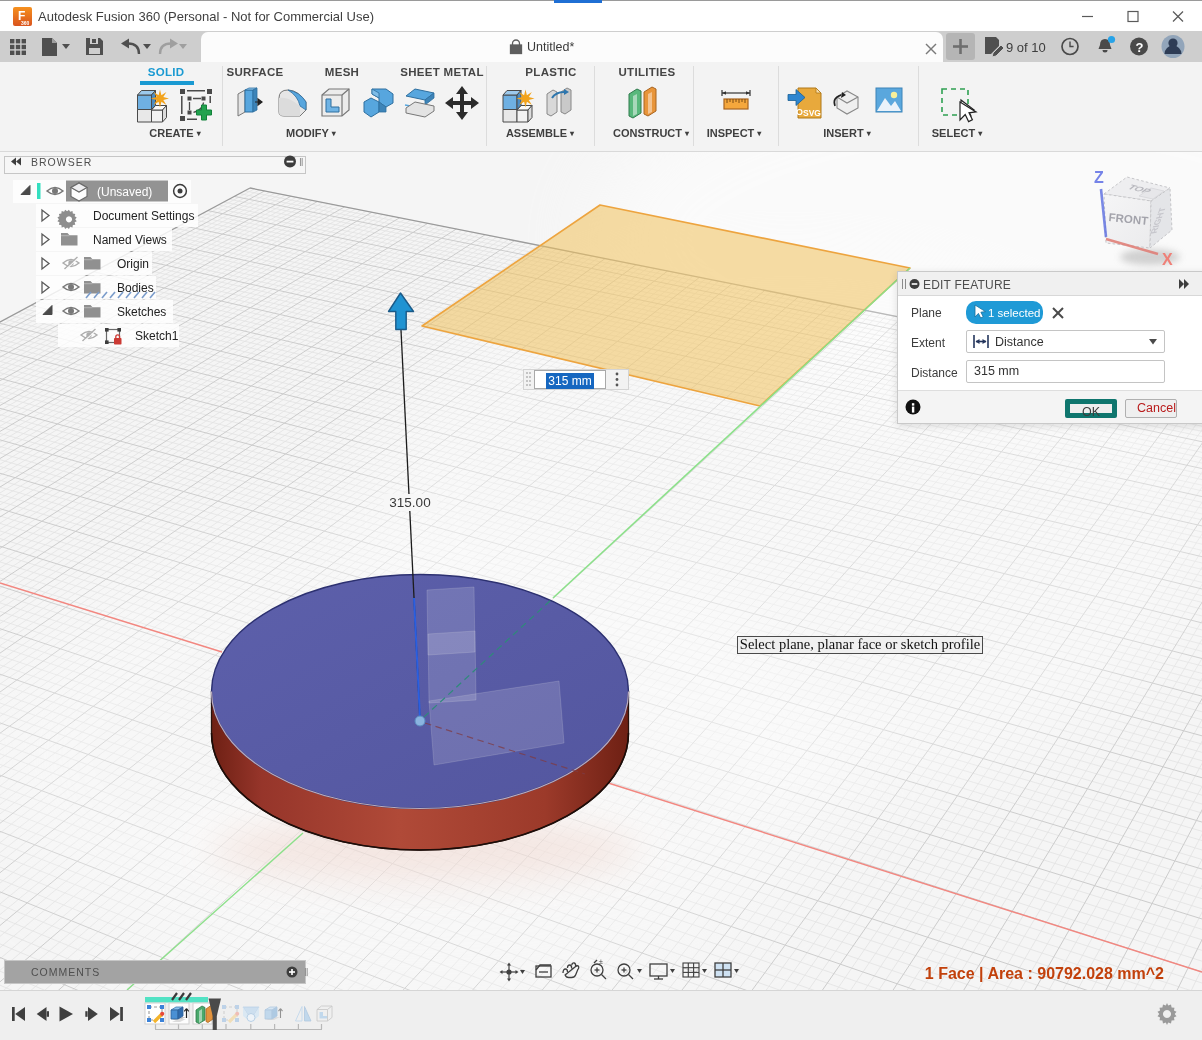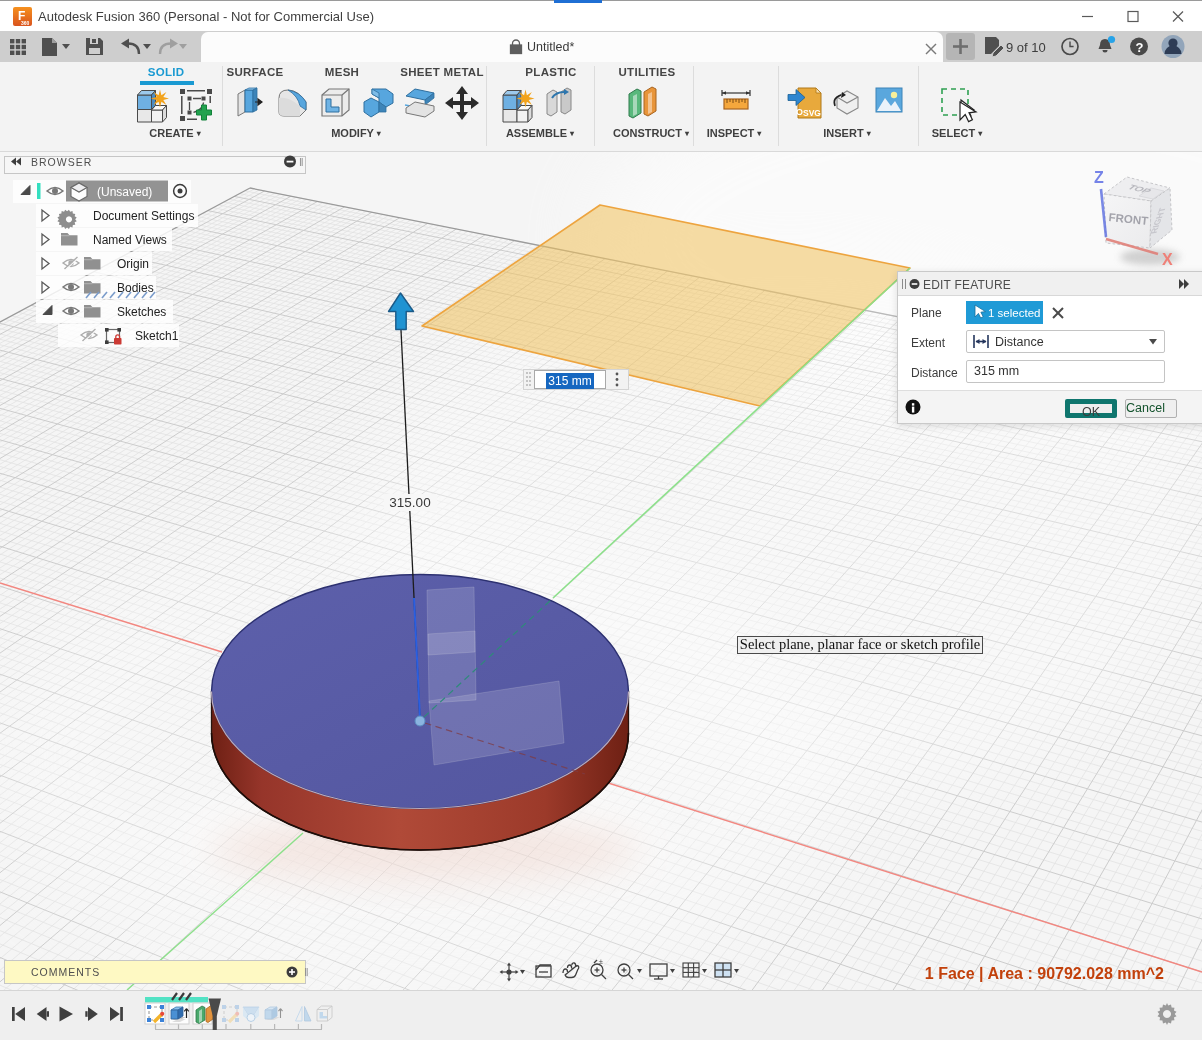--- a/index.html
+++ b/index.html
@@ -235,21 +235,21 @@
    <circle cx="16.5" cy="12" r="5" fill="#3d3d3d"></circle>
           <rect x="13.7" y="11.2" width="5.6" height="1.6" fill="#fff"></rect>
    <text x="25" y="16.5" font-size="12" fill="#4d4d4d" letter-spacing="0.2" font-family="Liberation Sans, sans-serif">EDIT FEATURE</text>
    <g fill="#3d3d3d">
             <polygon points="281,7 281,17 286,12"></polygon>
             <polygon points="286,7 286,17 291,12"></polygon>
           </g>
   </svg>
  </div>
  <div style="position:absolute;left:13px;top:34px;font-size:12px;color:#3d3d3d">Plane</div>
- <div style="position:absolute;left:68px;top:29px;width:77px;height:23px;background:#1f9ad6;border-radius:0">
+ <div style="position:absolute;left:68px;top:29px;width:77px;height:23px;background:#1f9ad6;border-radius:10px">
    <svg width="77" height="23">
           <path d="M9,4 l0,12 3.4,-3.6 2.3,4.6 2.5,-1.3 -2.3,-4.5 4.6,-0.6 z" fill="#fff" stroke="#156f9e" stroke-width="0.8"></path>
    <text x="22" y="16" font-size="11.5" fill="#fff" font-family="Liberation Sans, sans-serif">1 selected</text>
         </svg>
  </div>
  <svg width="22" height="22" style="position:absolute;left:149px;top:30px">
         <g stroke="#4a4a4a" stroke-width="2">
           <line x1="6" y1="6" x2="16" y2="16"></line>
           <line x1="16" y1="6" x2="6" y2="16"></line>
         </g>
@@ -272,24 +272,24 @@
  </div>
  <div style="position:absolute;left:13px;top:94px;font-size:12px;color:#3d3d3d">Distance</div>
  <div style="position:absolute;left:68px;top:88px;width:199px;height:23px;background:#fff;border:1px solid #c4c4c4;border-radius:2px;box-sizing:border-box;font-size:12.5px;color:#333;line-height:21px;padding-left:7px">315 mm</div>
  <div style="position:absolute;left:0;top:118px;right:0;bottom:0;background:#f4f4f4;border-top:1px solid #dedede">
    <svg width="30" height="34">
           <circle cx="15" cy="16" r="7.5" fill="#111"></circle>
           <rect x="13.9" y="12.2" width="2.4" height="2.4" fill="#fff"></rect>
           <rect x="13.9" y="15.6" width="2.4" height="6" fill="#fff"></rect>
         </svg>
    <div style="position:absolute;left:167px;top:8px;width:52px;height:19px;background:#efefef;border:5px solid #0f766e;border-radius:2px;text-align:center;font-size:12.5px;color:#3d3d3d;line-height:17px">OK</div>
-   <div style="position:absolute;left:227px;top:8px;width:52px;height:19px;background:#efefef;border:1px solid #b0b0b0;border-radius:2px;text-align:left;font-size:12.5px;color:#14532d;line-height:17px">Cancel</div>
+   <div style="position:absolute;left:227px;top:8px;width:52px;height:19px;background:#efefef;border:1px solid #b0b0b0;border-radius:2px;text-align:right;font-size:12.5px;color:#b91c1c;line-height:17px">Cancel</div>
  </div>
 </div>
-<div style="position:absolute;left:4px;top:960px;width:302px;height:24px;background:#fef9c3;border:1px solid #c6c6c6;box-sizing:border-box">
+<div style="position:absolute;left:4px;top:960px;width:302px;height:24px;background:#a3a3a3;border:1px solid #c6c6c6;box-sizing:border-box">
 <span style="position:absolute;left:26px;top:5px;font-size:10.5px;letter-spacing:1px;color:#4f4f4f">COMMENTS</span>
 <svg width="30" height="22" style="position:absolute;left:277px;top:0">
         <circle cx="10" cy="11" r="5.5" fill="#3d3d3d"></circle>
         <rect x="7" y="10.2" width="6" height="1.6" fill="#fff"></rect>
         <rect x="9.2" y="8" width="1.6" height="6" fill="#fff"></rect>
         <text x="22" y="15" font-size="11" fill="#8a8a8a" font-family="Liberation Sans, sans-serif">‖</text>
       </svg>
 </div>
 <svg width="260" height="30" viewBox="0 0 260 30" style="position:absolute;left:498px;top:958px">
 <g stroke="#3f3f3f" stroke-width="1.3" fill="none">
@@ -538,21 +538,21 @@
 </div>
 <div style="position:absolute;left:0;top:62px;width:1202px;height:90px;background:#f3f3f3;border-bottom:1px solid #d9d9d9;box-sizing:border-box">
 <div style="position:absolute;left:96px;top:4px;width:140px;text-align:center;font-size:11.5px;font-weight:bold;letter-spacing:0.3px;color:#1a9ad2">SOLID</div>
       <div style="position:absolute;left:185px;top:4px;width:140px;text-align:center;font-size:11.5px;font-weight:bold;letter-spacing:0.3px;color:#454545">SURFACE</div>
       <div style="position:absolute;left:272px;top:4px;width:140px;text-align:center;font-size:11.5px;font-weight:bold;letter-spacing:0.3px;color:#454545">MESH</div>
       <div style="position:absolute;left:372px;top:4px;width:140px;text-align:center;font-size:11.5px;font-weight:bold;letter-spacing:0.3px;color:#454545">SHEET METAL</div>
       <div style="position:absolute;left:481px;top:4px;width:140px;text-align:center;font-size:11.5px;font-weight:bold;letter-spacing:0.3px;color:#454545">PLASTIC</div>
       <div style="position:absolute;left:577px;top:4px;width:140px;text-align:center;font-size:11.5px;font-weight:bold;letter-spacing:0.3px;color:#454545">UTILITIES</div>
       <div style="position:absolute;left:140px;top:19px;width:54px;height:3.5px;background:#1a9ad2"></div>
 <div style="position:absolute;left:105px;top:65px;width:140px;text-align:center;font-size:11px;font-weight:bold;color:#3f3f3f">CREATE <span style="font-size:8px;position:relative;top:-1px">▾</span></div>
-      <div style="position:absolute;left:286px;top:65px;width:140px;text-align:center;font-size:11px;font-weight:bold;color:#3f3f3f">MODIFY <span style="font-size:8px;position:relative;top:-1px">▾</span></div>
+      <div style="position:absolute;left:286px;top:65px;width:140px;text-align:left;font-size:11px;font-weight:bold;color:#3f3f3f">MODIFY <span style="font-size:8px;position:relative;top:-1px">▾</span></div>
       <div style="position:absolute;left:470px;top:65px;width:140px;text-align:center;font-size:11px;font-weight:bold;color:#3f3f3f">ASSEMBLE <span style="font-size:8px;position:relative;top:-1px">▾</span></div>
       <div style="position:absolute;left:581px;top:65px;width:140px;text-align:center;font-size:11px;font-weight:bold;color:#3f3f3f">CONSTRUCT <span style="font-size:8px;position:relative;top:-1px">▾</span></div>
       <div style="position:absolute;left:664px;top:65px;width:140px;text-align:center;font-size:11px;font-weight:bold;color:#3f3f3f">INSPECT <span style="font-size:8px;position:relative;top:-1px">▾</span></div>
       <div style="position:absolute;left:777px;top:65px;width:140px;text-align:center;font-size:11px;font-weight:bold;color:#3f3f3f">INSERT <span style="font-size:8px;position:relative;top:-1px">▾</span></div>
       <div style="position:absolute;left:887px;top:65px;width:140px;text-align:center;font-size:11px;font-weight:bold;color:#3f3f3f">SELECT <span style="font-size:8px;position:relative;top:-1px">▾</span></div>
 <div style="position:absolute;left:222px;top:4px;width:1px;height:80px;background:#dcdcdc"></div>
       <div style="position:absolute;left:486px;top:4px;width:1px;height:80px;background:#dcdcdc"></div>
       <div style="position:absolute;left:594px;top:4px;width:1px;height:80px;background:#dcdcdc"></div>
       <div style="position:absolute;left:693px;top:4px;width:1px;height:80px;background:#dcdcdc"></div>
       <div style="position:absolute;left:778px;top:4px;width:1px;height:80px;background:#dcdcdc"></div>

